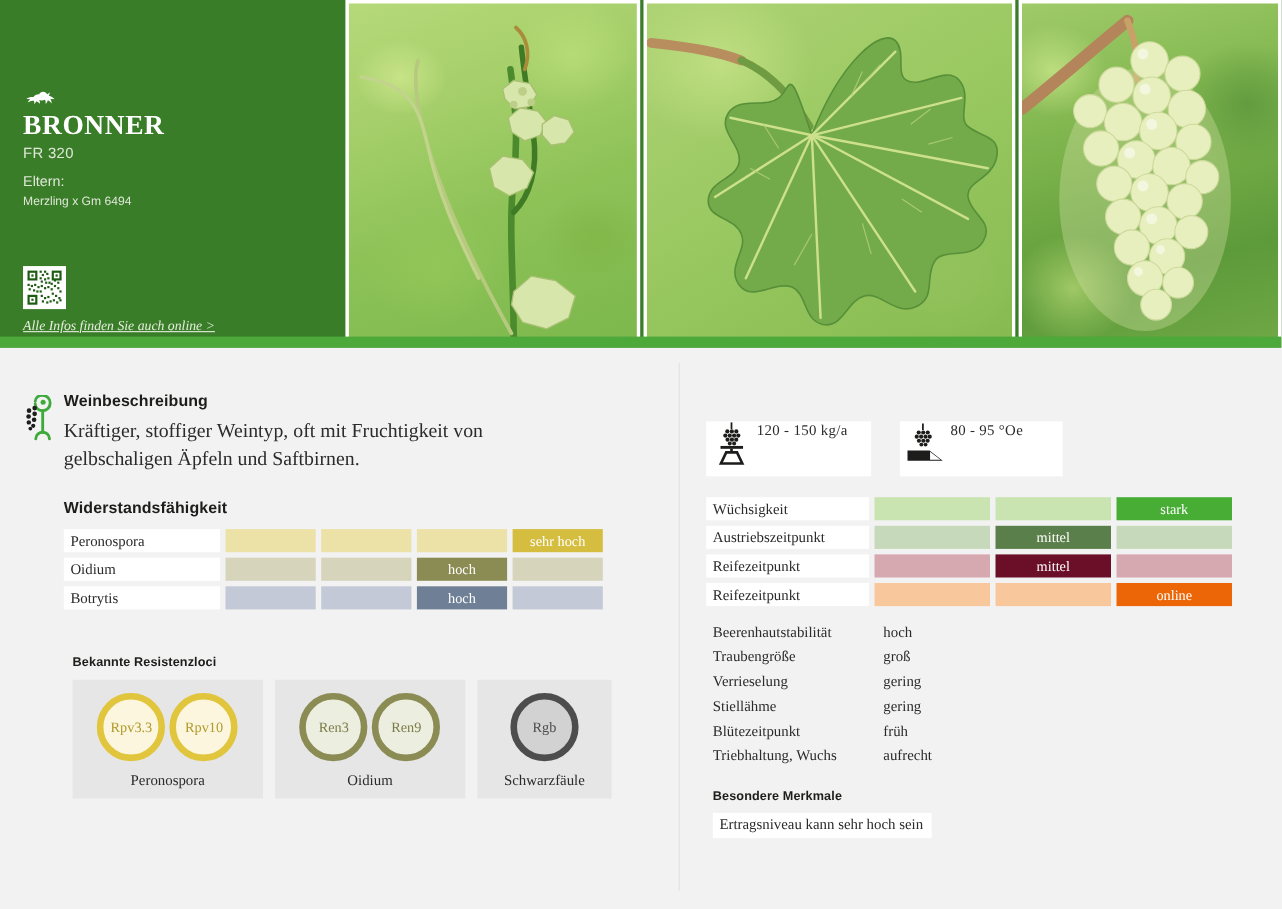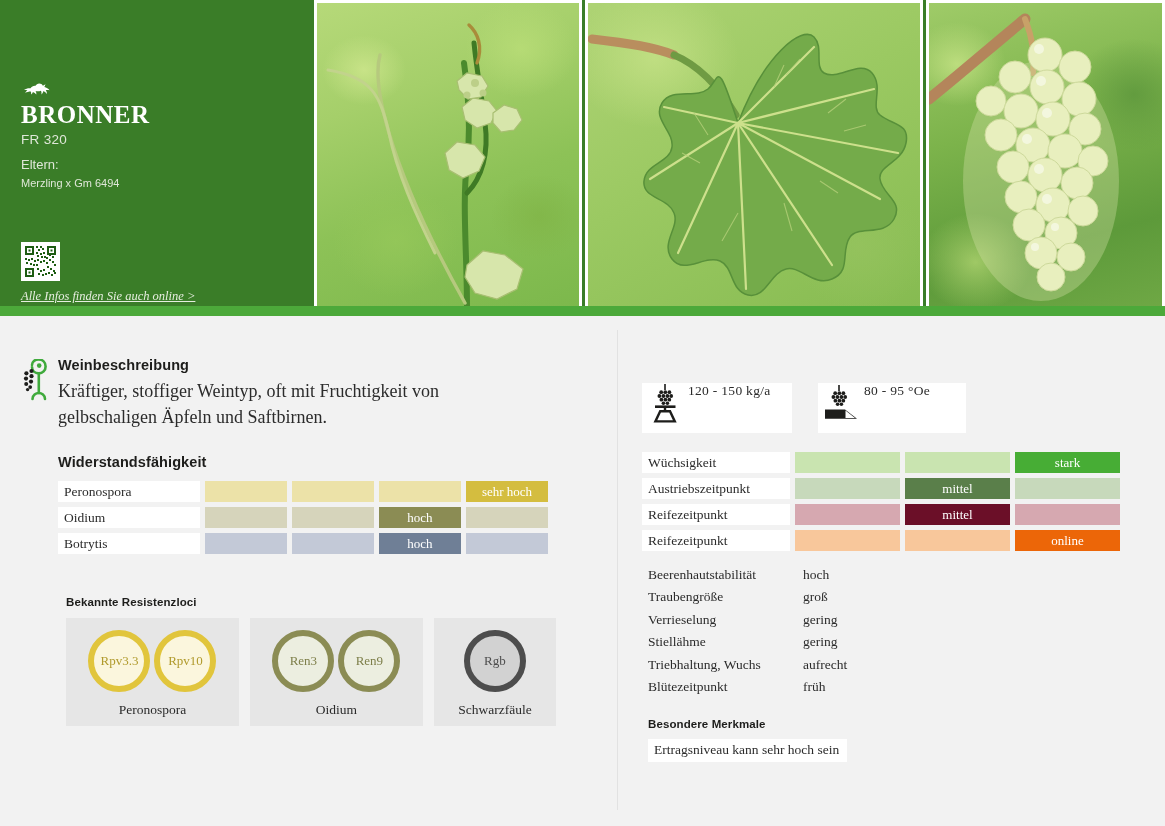--- a/index.html
+++ b/index.html
@@ -498,27 +498,27 @@
           </li>
           <li>
             <span class="pk">Verrieselung</span>
             <span class="pv">gering</span>
           </li>
           <li>
             <span class="pk">Stiellähme</span>
             <span class="pv">gering</span>
           </li>
           <li>
+            <span class="pk">Blütezeitpunkt</span>
+            <span class="pv">früh</span>
+          </li>
+          <li>
             <span class="pk">Triebhaltung, Wuchs</span>
             <span class="pv">aufrecht</span>
           </li>
-          <li>
-            <span class="pk">Blütezeitpunkt</span>
-            <span class="pv">früh</span>
-          </li>
         </ul>
     </div>
 
     <div style="position:absolute;left:48px;top:402px;width:430px;">
       <h4 class="small-title">Besondere Merkmale</h4>
       <div id="special-list" style="margin-top:9px;"><div class="special-box">Ertragsniveau kann sehr hoch sein</div></div>
     </div>
 
   </div>
 </div>

